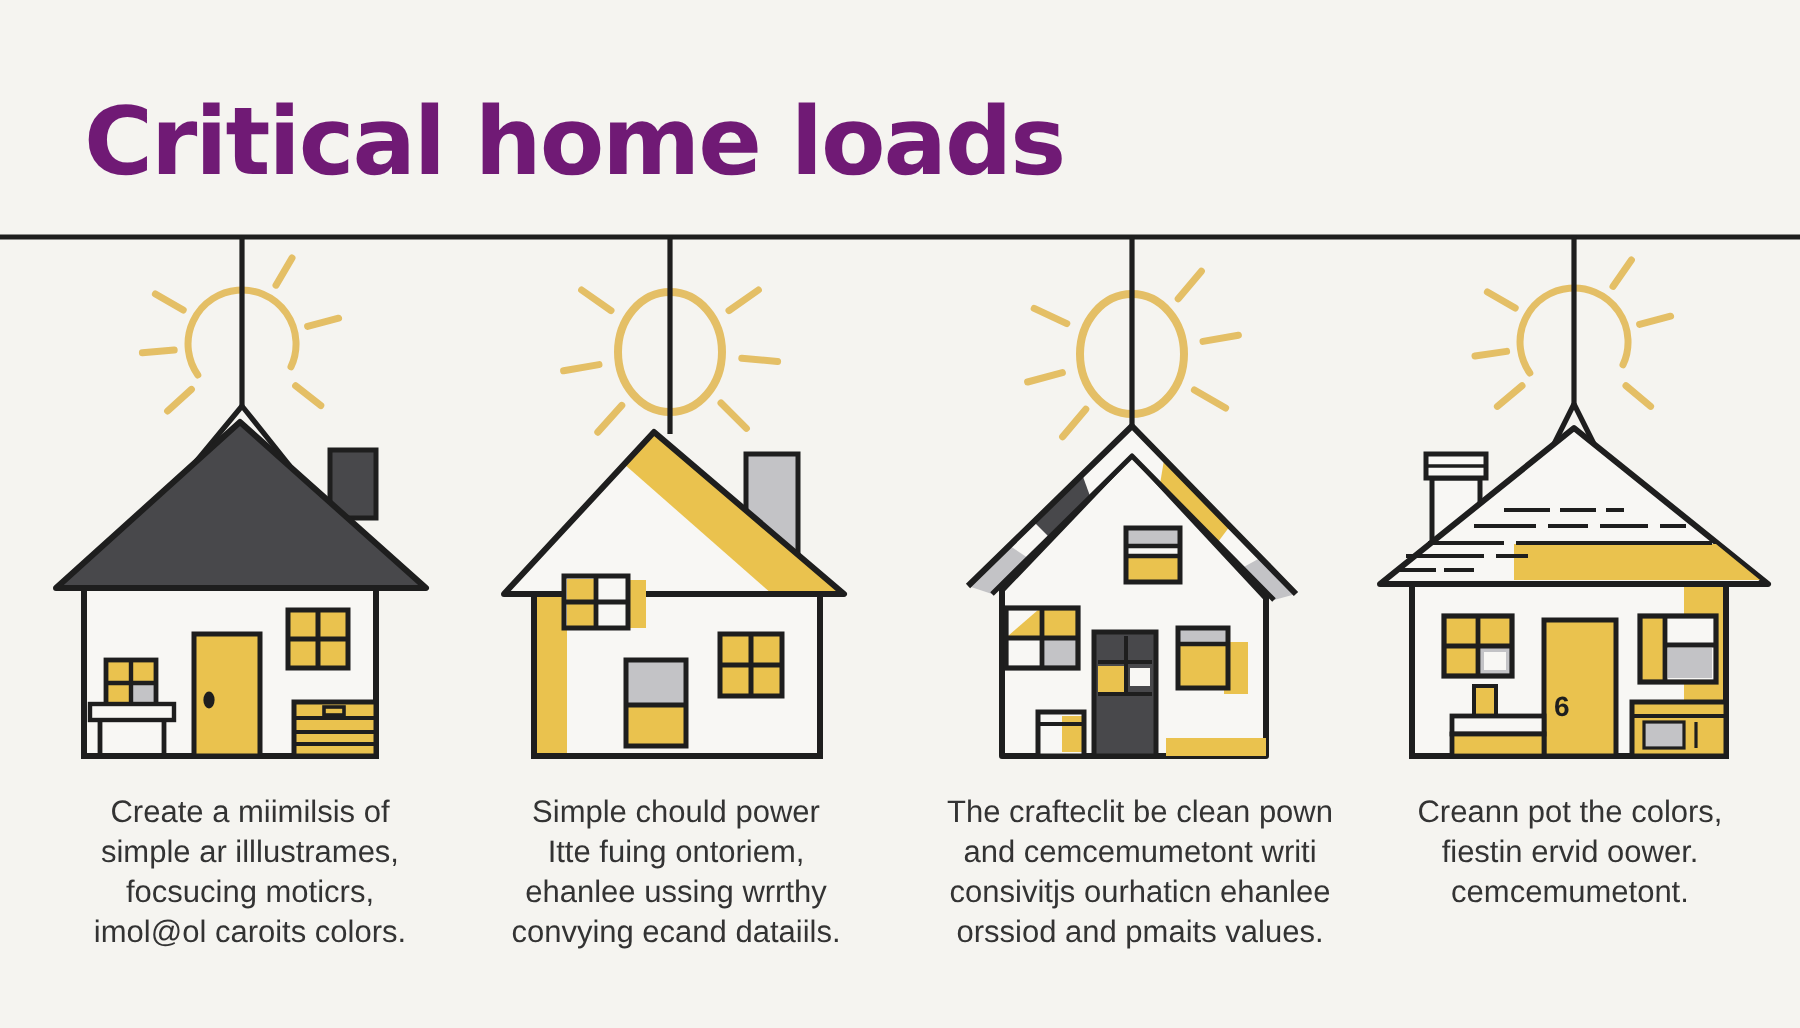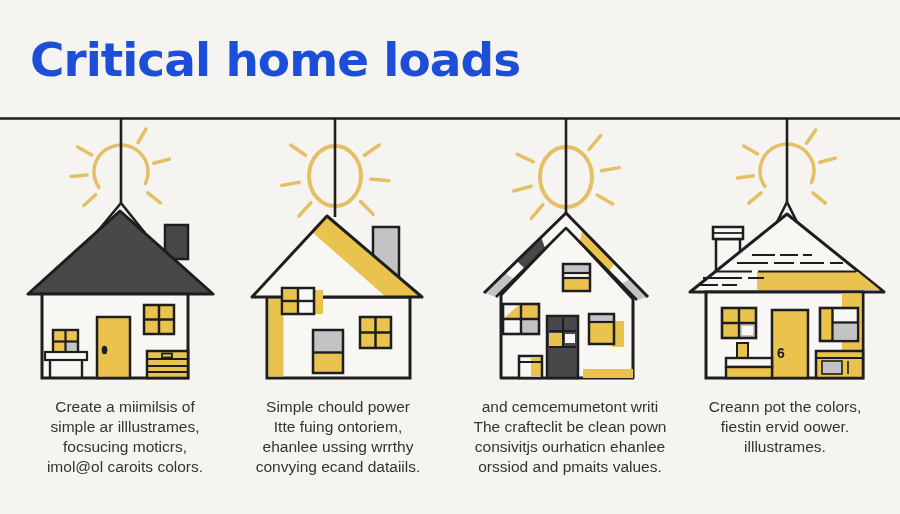--- a/index.html
+++ b/index.html
@@ -2,22 +2,22 @@
 <html style="--background: #f5f4f0; --ink: #1e1e1e; --yellow: #eac24e; --dark-gray: #48484b; --light-gray: #c3c3c6; --sun-yellow: #e4bf66; --paper: #f8f7f4; --caption: #333333;"><head>
 <meta charset="utf-8">
 <style>
   :root{
     --background:#f5f4f0; --ink:#1e1e1e; --yellow:#eac24e; --dark-gray:#48484b;
     --light-gray:#c3c3c6; --sun-yellow:#e4bf66; --paper:#f8f7f4; --caption:#333333;
   }
   *{box-sizing:border-box}
   body{margin:0;background:#ddd;font-family:"Liberation Sans",sans-serif}
   .canvas{position:relative;width:900px;height:514px;background:var(--background);overflow:hidden}
-  .title{position:absolute;left:30px;top:34px;margin:0;font-size:47px;line-height:1.1;
-    font-weight:800;letter-spacing:-1px;color:#1d4ed8;font-family:"DejaVu Sans","Liberation Sans",sans-serif}
+  .title{position:absolute;left:30px;top:34px;margin:12px;font-size:47px;line-height:1.1;
+    font-weight:800;letter-spacing:-1px;color:#701a75;font-family:"DejaVu Sans","Liberation Sans",sans-serif}
   svg.art{position:absolute;left:0;top:0}
   .fy{fill:var(--yellow)} .fd{fill:var(--dark-gray)} .fg{fill:var(--light-gray)}
   .fw{fill:var(--paper)} .fi{fill:var(--ink)}
   .si{stroke:var(--ink)} .ss{stroke:var(--sun-yellow)}
   .caption{position:absolute;top:397px;width:230px;text-align:center;
     font-size:15.5px;line-height:20px;color:var(--caption)}
   .door-num{font:700 14px "Liberation Sans",sans-serif}
 </style>
 </head>
 <body>
@@ -255,24 +255,24 @@
     <div>ehanlee ussing wrrthy</div>
     <div>convying ecand dataiils.</div>
   </div>
   <div class="caption" style="left:10px">
     <div>Create a miimilsis of</div>
     <div>simple ar illlustrames,</div>
     <div>focsucing moticrs,</div>
     <div>imol@ol caroits colors.</div>
   </div>
   <div class="caption" style="left:455px">
+    <div>The crafteclit be clean pown</div>
     <div>and cemcemumetont writi</div>
-    <div>The crafteclit be clean pown</div>
     <div>consivitjs ourhaticn ehanlee</div>
     <div>orssiod and pmaits values.</div>
   </div>
   <div class="caption" style="left:670px">
     <div>Creann pot the colors,</div>
     <div>fiestin ervid oower.</div>
-    <div>illlustrames.</div>
+    <div>cemcemumetont.</div>
   </div>
 
 </div>
 
 </body></html>

